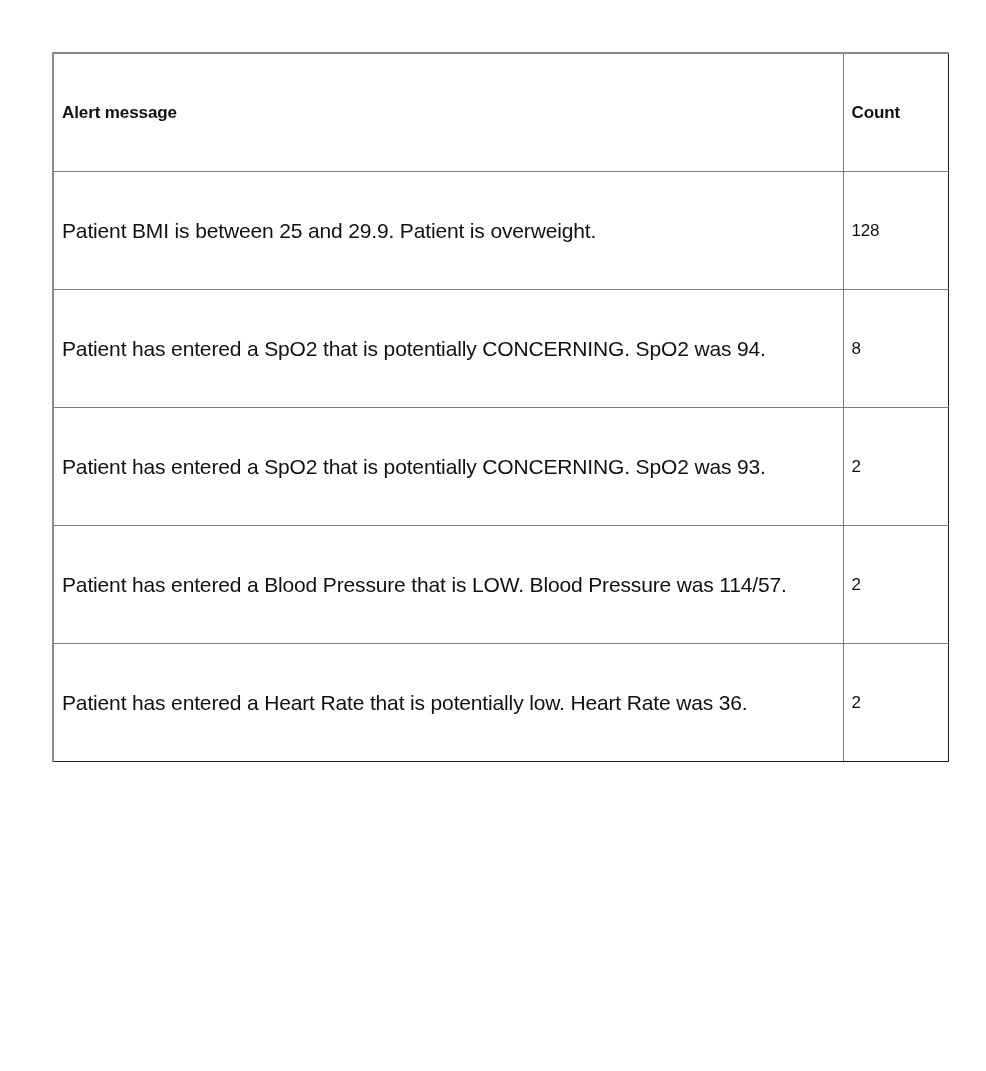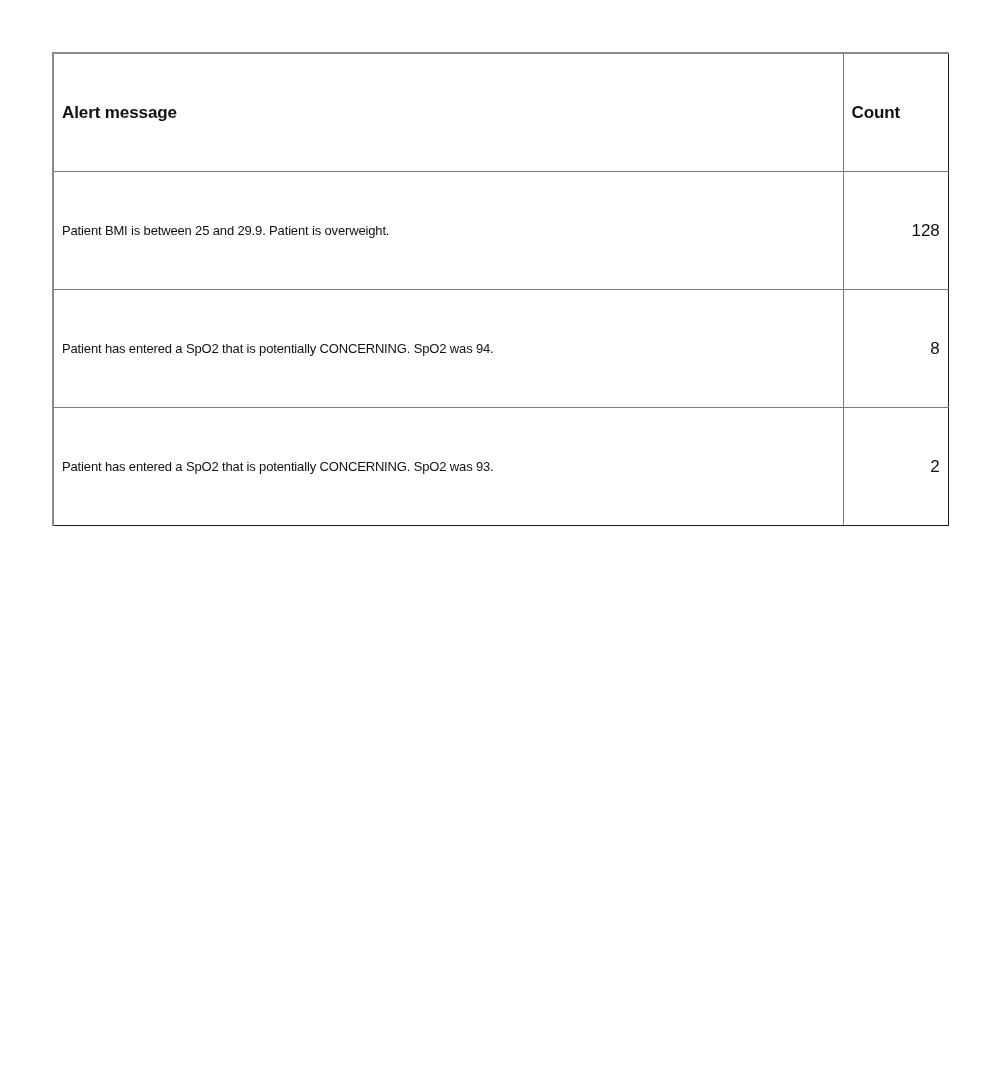--- a/index.html
+++ b/index.html
@@ -63,33 +63,32 @@
     height: 117px;
     font-size: 17px;
     font-weight: bold;
     letter-spacing: -0.1px;
     text-align: left;
   }
   th.header-count { text-align: left; }
 
   td.msg-cell {
     height: 117px;
-    font-size: 13px;
+    font-size: 21px;
     font-weight: normal;
     line-height: 31px;
     letter-spacing: -0.15px;
     text-align: left;
     word-break: normal;
   }
   td.count-cell {
     height: 117px;
     font-size: 17px;
     font-weight: normal;
     letter-spacing: -0.15px;
-    text-align: right;
     padding-right: 4px;
     white-space: nowrap;
   }
   .msg-text { display: block; max-width: 760px; }
 </style>
 </head>
 <body>
 
 <div class="page">
   <div class="table-wrap">
@@ -116,16 +115,28 @@
             <span class="msg-text">Patient has entered a SpO2 that is potentially CONCERNING. SpO2 was 94.</span>
           </td>
           <td class="count-cell">8</td>
         </tr>
         <tr>
           <td class="msg-cell">
             <span class="msg-text">Patient has entered a SpO2 that is potentially CONCERNING. SpO2 was 93.</span>
           </td>
           <td class="count-cell">2</td>
         </tr>
+        <tr>
+          <td class="msg-cell">
+            <span class="msg-text">Patient has entered a Blood Pressure that is LOW. Blood Pressure was 114/57.</span>
+          </td>
+          <td class="count-cell">2</td>
+        </tr>
+        <tr>
+          <td class="msg-cell">
+            <span class="msg-text">Patient has entered a Heart Rate that is potentially low. Heart Rate was 36.</span>
+          </td>
+          <td class="count-cell">2</td>
+        </tr>
       </tbody>
     </table>
   </div>
 </div>
 
 </body></html>

